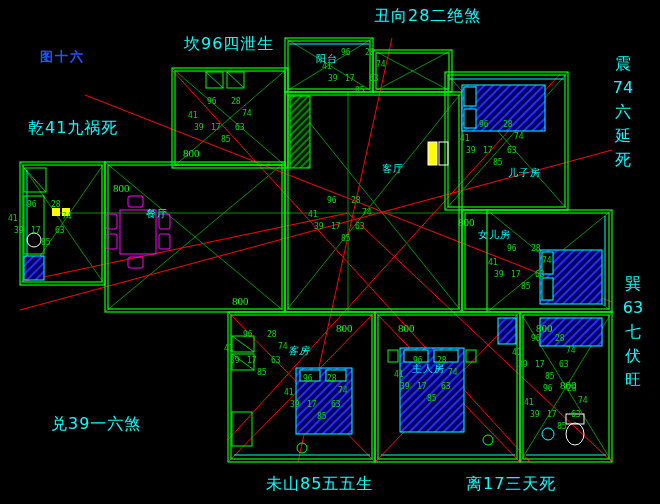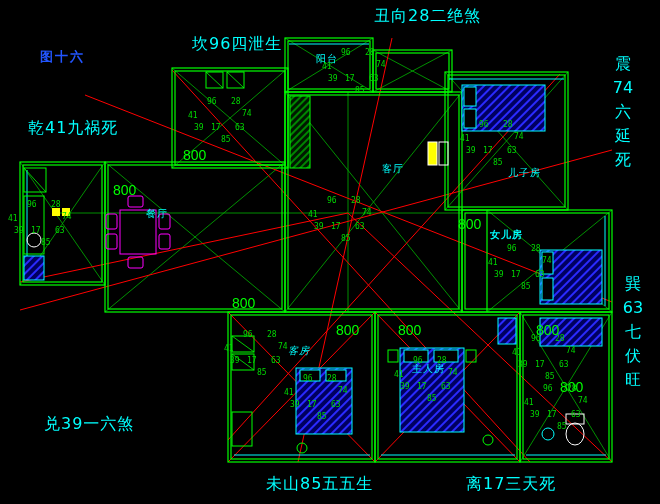--- a/index.html
+++ b/index.html
@@ -6,21 +6,21 @@
   html,body { background:#000; }
   body {
     width:660px; height:504px; position:relative; overflow:hidden;
     font-family:"DejaVu Sans", sans-serif;
   }
   #stage { position:absolute; left:0; top:0; width:660px; height:504px; }
   .lbl  { position:absolute; color:#00ffff; font-size:16px; line-height:1.25; white-space:pre-line; letter-spacing:1px; }
   .vert { text-align:center; width:26px; line-height:1.5; letter-spacing:0; }
   .room { position:absolute; color:#00ffff; font-size:10px; letter-spacing:1px; }
   .fig  { position:absolute; color:#2255ff; font-size:13px; font-weight:bold; letter-spacing:2px; }
-  .dim  { position:absolute; color:#00ff00; font-size:14px; font-family:Liberation Sans, sans-serif; }
+  .dim  { position:absolute; color:#00ff00; font-size:11px; font-family:Liberation Serif, serif; }
   .star-num { position:absolute; color:#00d800; font-size:8px; font-family:"DejaVu Sans Mono", monospace; }
 </style>
 </head>
 <body>
 
 <svg id="stage" width="660" height="504" viewBox="0 0 660 504">
   <defs>
     <pattern id="bedhatch" width="6" height="6" patternUnits="userSpaceOnUse" patternTransform="rotate(45)">
       <rect width="6" height="6" fill="#000060"></rect>
       <line x1="1" y1="0" x2="1" y2="6" stroke="#2a2aff" stroke-width="2"></line>
@@ -167,41 +167,41 @@
     <rect x="566" y="414" width="18" height="10" fill="none" stroke="#ffffff"></rect>
     <ellipse cx="575" cy="434" rx="9" ry="11" fill="none" stroke="#ffffff"></ellipse>
     <circle cx="548" cy="434" r="6" fill="none" stroke="#00ffff"></circle>
   </g>
 </svg>
 
 <div>
   <div class="fig" style="left:40px; top:48px;">图十六</div>
 
   <div class="lbl" style="left:374px; top:6px;">丑向28二绝煞</div>
-  <div class="lbl" style="left:192px; top:34px;text-align:right;">坎96四泄生</div>
+  <div class="lbl" style="left:184px; top:34px;text-align:right;">坎96四泄生</div>
   <div class="lbl" style="left:28px;  top:118px;">乾41九祸死</div>
   <div class="lbl vert" style="left:610px; top:52px;">震
 74
 六
 延
 死</div>
   <div class="lbl vert" style="left:620px; top:272px;">巽
 63
 七
 伏
 旺</div>
-  <div class="lbl" style="left:44px;  top:414px;">兑39一六煞</div>
+  <div class="lbl" style="left:51px;  top:414px;">兑39一六煞</div>
   <div class="lbl" style="left:266px; top:474px;">未山85五五生</div>
   <div class="lbl" style="left:466px; top:474px;">离17三天死</div>
 
   <div class="room" style="left:316px; top:52px;">阳台</div>
   <div class="room" style="left:382px; top:162px;">客厅</div>
   <div class="room" style="left:146px; top:207px;">餐厅</div>
   <div class="room" style="left:508px; top:166px;font-family:Liberation Serif, serif;">儿子房</div>
-  <div class="room" style="left:490px; top:228px;font-weight:bold;">女儿房</div>
+  <div class="room" style="left:478px; top:228px;">女儿房</div>
   <div class="room" style="left:288px; top:344px;font-style:italic;">客房</div>
   <div class="room" style="left:412px; top:362px;text-align:center;">主人房</div>
 
   <div>
       <span class="dim" style="left: 183px; top: 147px;">800</span>
       <span class="dim" style="left: 113px; top: 182px;">800</span>
       <span class="dim" style="left: 232px; top: 295px;">800</span>
       <span class="dim" style="left: 336px; top: 322px;">800</span>
       <span class="dim" style="left: 398px; top: 322px;">800</span>
       <span class="dim" style="left: 458px; top: 216px;">800</span>

